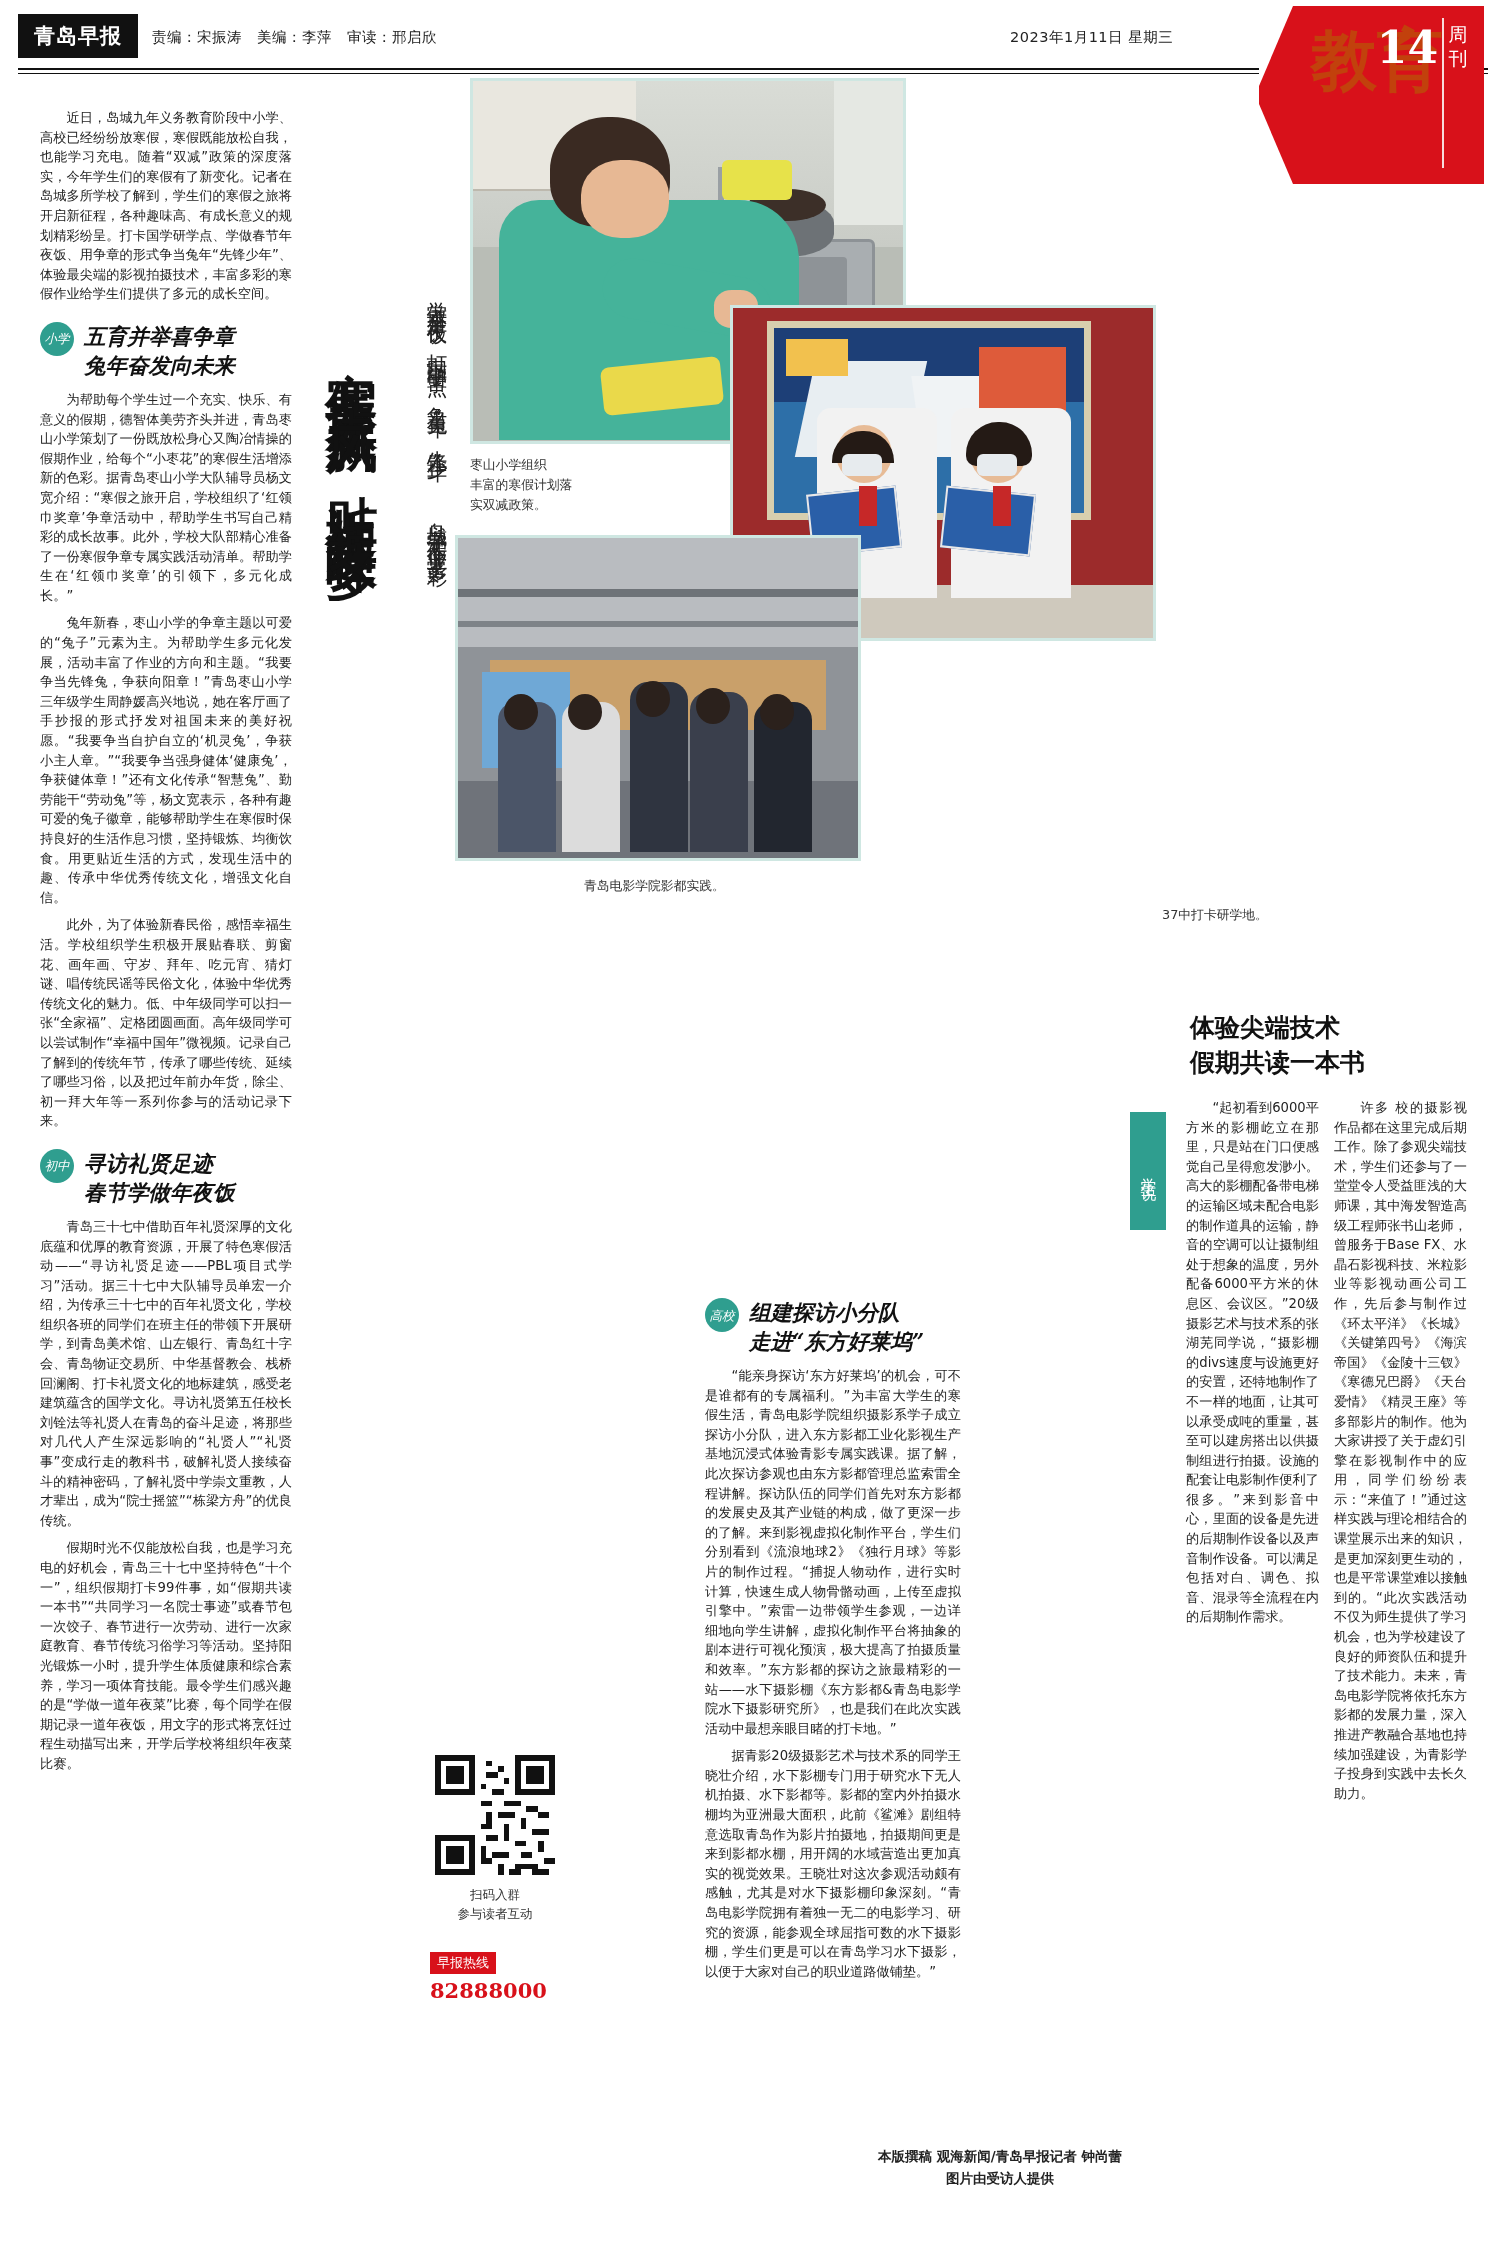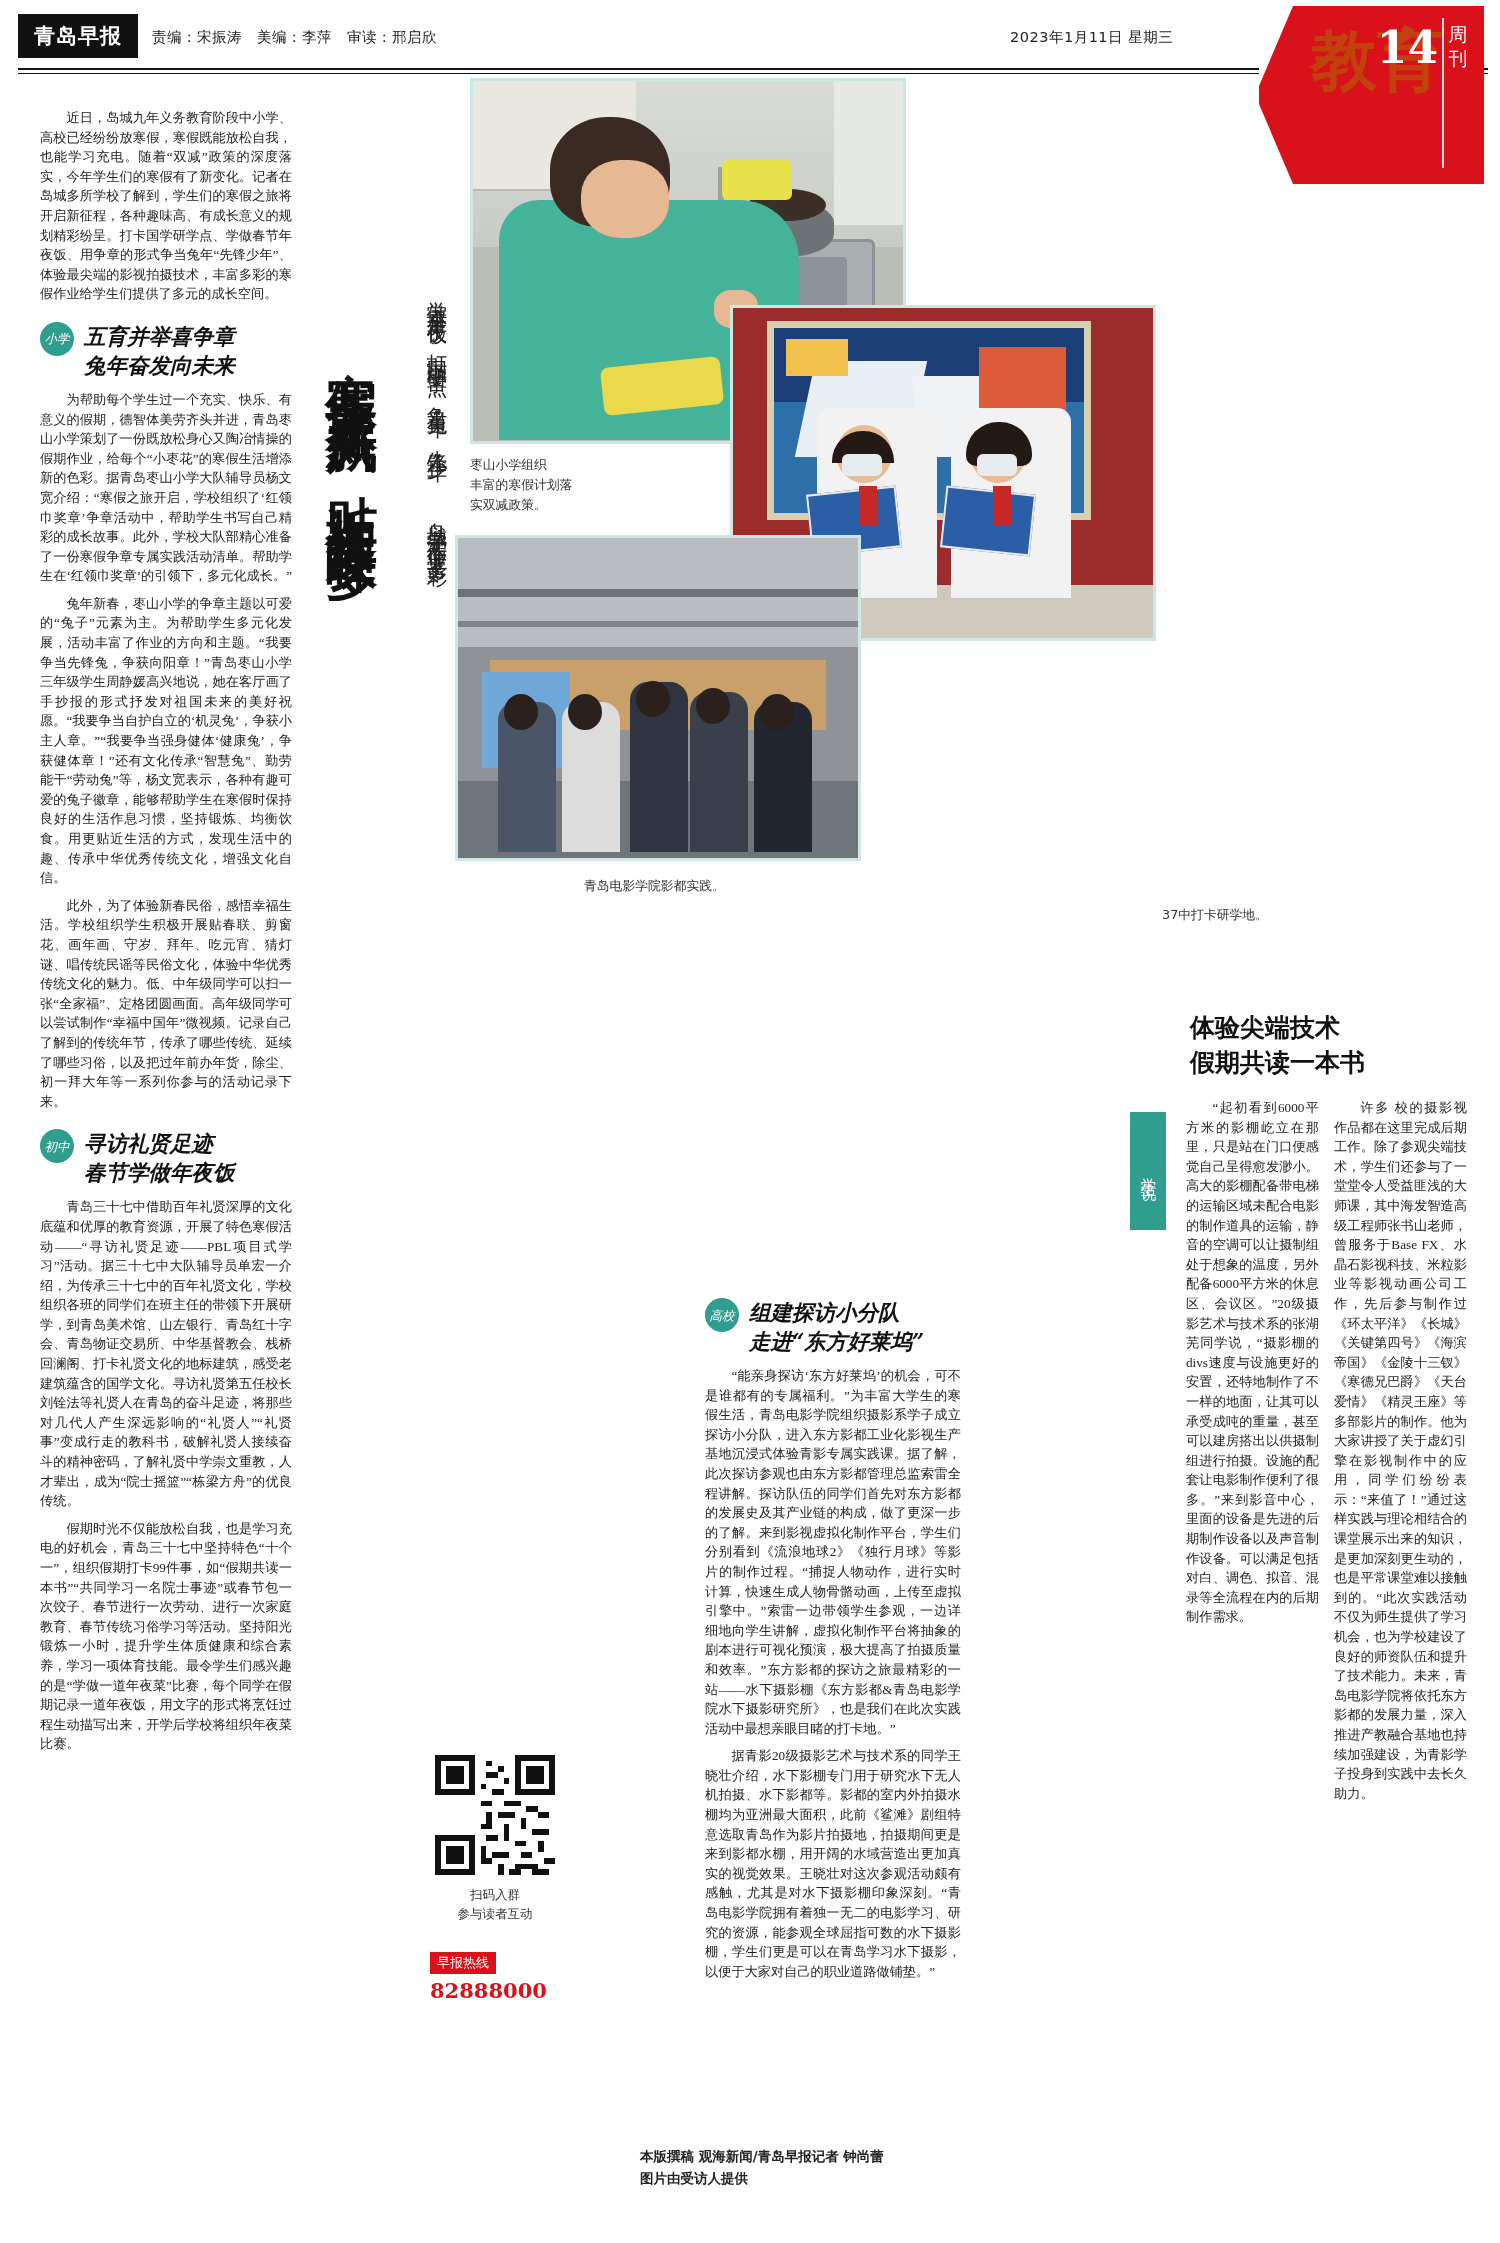--- a/index.html
+++ b/index.html
@@ -24,21 +24,21 @@
   .flag .jy{position:absolute;left:52px;top:20px;color:#c2410c;font-family:"DejaVu Serif","Liberation Serif",serif;
             font-size:66px;font-weight:bold;line-height:68px;letter-spacing:0;}
   .flag .num{position:absolute;right:46px;top:16px;color:#fff;font-family:"DejaVu Serif","Liberation Serif",serif;
              font-size:44px;font-weight:bold;}
   .flag .wk{position:absolute;right:14px;top:16px;color:#fff;font-size:19px;line-height:24px;width:24px;text-align:center;}
   .flag .wline{position:absolute;right:40px;top:12px;width:2px;height:150px;background:#fff;opacity:.85;}
 
   
   .col{position:absolute;font-size:13.2px;line-height:19.6px;text-align:justify;color:#232323;
        font-family:"DejaVu Sans","Liberation Sans",sans-serif;}
-  .col p{margin:0 0 8px 0;text-indent:2em;font-family:Liberation Serif, serif;}
+  .col p{margin:0 0 8px 0;text-indent:2em;}
 
   
   .leftcol{left:40px;top:108px;width:252px;}
 
   .secthead{display:flex;align-items:flex-start;gap:10px;margin:18px 0 10px 0;font-style:italic;}
   .badge{width:34px;height:34px;border-radius:50%;background:#2f9e8f;color:#fff;font-size:12.5px;
          line-height:15px;display:flex;align-items:center;justify-content:center;text-align:center;flex:0 0 34px;
          font-family:"DejaVu Serif","Liberation Serif",serif;}
   .secttitle{font-family:"DejaVu Serif","Liberation Serif",serif;font-size:21.5px;font-weight:bold;line-height:29px;color:#111;}
 
@@ -122,21 +122,21 @@
 
   .rtitle{font-family:"DejaVu Serif","Liberation Serif",serif;font-size:25px;font-weight:bold;
           line-height:35px;color:#111;text-align:left;}
 
   
   .stag{position:absolute;left:1130px;top:1112px;width:36px;height:118px;background:#2f9e8f;color:#fff;
         writing-mode:vertical-rl;text-orientation:upright;display:flex;align-items:center;justify-content:center;
         font-size:15.5px;letter-spacing:4px;font-family:"DejaVu Serif","Liberation Serif",serif;}
   .sbox{position:absolute;left:1145px;top:1092px;width:330px;height:1060px;border:2px solid #2f9e8f;z-index:-1;}
 
-  .byline{position:absolute;left:640px;top:2145px;width:720px;font-size:13.5px;line-height:22px;color:#222;font-weight:bold;}
+  .byline{position:absolute;left:640px;top:2145px;width:720px;text-align:center;font-size:13.5px;line-height:22px;color:#222;font-weight:bold;}
 </style>
 </head>
 <body>
 
 <div class="page">
 
   <div class="masthead">
     <div class="logo">
       <span>青岛早报</span>
     </div>

